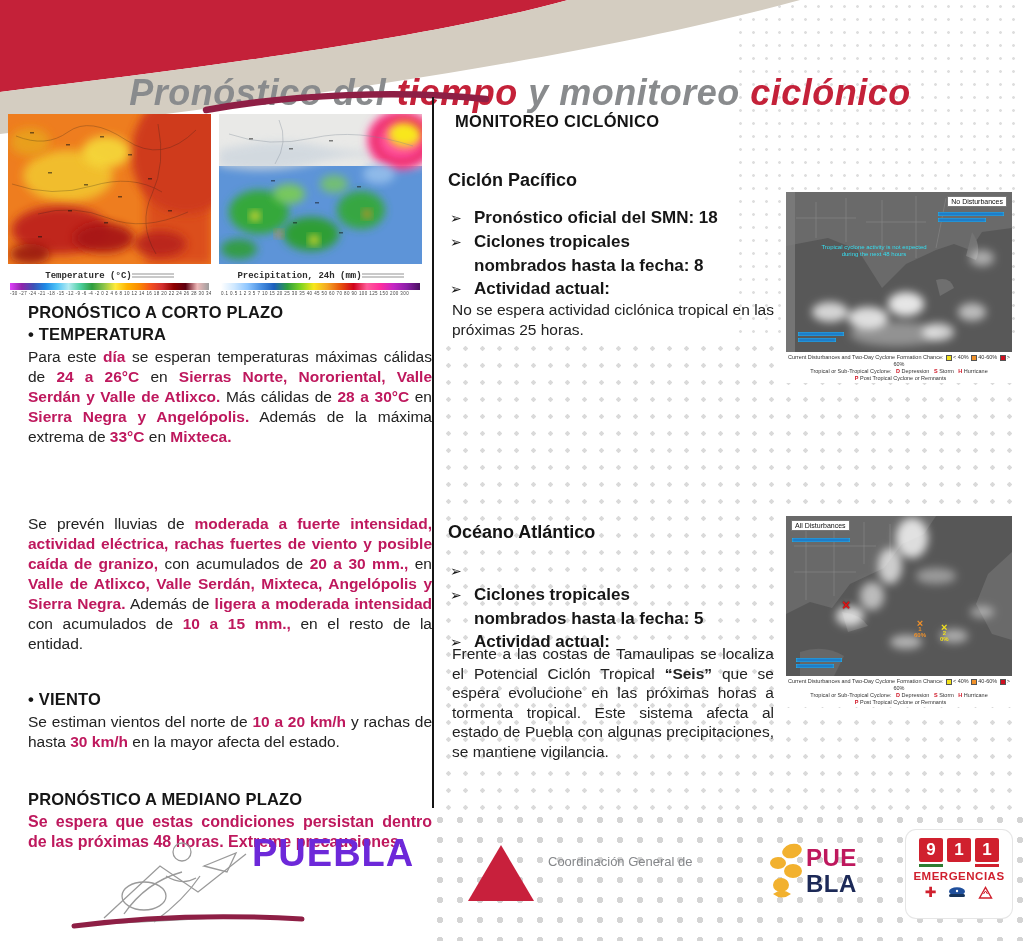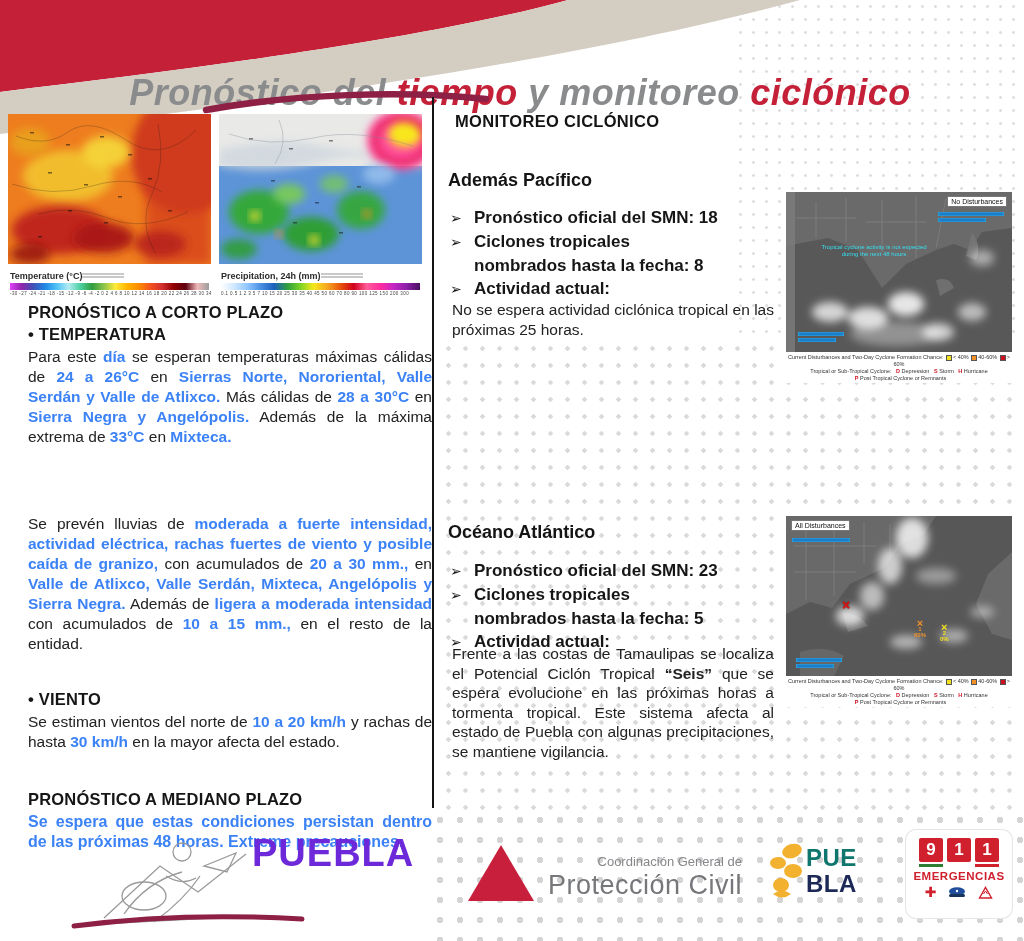--- a/index.html
+++ b/index.html
@@ -21,32 +21,32 @@
   .page-title{
     left:80px;top:48px;width:880px;text-align:center;
     font-size:36px;font-weight:700;font-style:italic;color:#898b8d;letter-spacing:.5px;white-space:nowrap;
   }
   .page-title b{color:#c42139;font-weight:700;}
   .title-underline{left:198px;top:88px;}
   
   .map-card{position:absolute;width:203px;background:#fff;}
   .map-card.temp{left:8px;top:114px;}
   .map-card.precip{left:219px;top:114px;}
-  .map-label-row{display:flex;justify-content:flex-start;align-items:center;height:13px;padding:1px 2px 0 2px;}
+  .map-label-row{display:flex;justify-content:center;align-items:center;height:13px;padding:1px 2px 0 2px;font-family:Liberation Mono, monospace;}
   .map-label{font-size:9px;font-weight:700;color:#2b2b2b;white-space:nowrap;}
   .map-credit{display:flex;flex-direction:column;gap:1px;align-items:flex-end;}
   .map-credit i{display:block;width:42px;height:2px;background:#c9c9c9;}
   .scale{height:7px;margin:1px 2px 0 2px;position:relative;}
   .scale.temp-scale{background:linear-gradient(90deg,#e040fb,#8e24aa,#3f51b5,#1e88e5,#4fc3f7,#b2ebf2,#4dd0a1,#2e9e3f,#8bc34a,#ffeb3b,#ffb300,#fb8c00,#f4511e,#d32f2f,#8e0000,#5d0010,#efb9b9,#9e9e9e);}
   .scale.precip-scale{background:linear-gradient(90deg,#ffffff,#cfe8ff,#8ec6ff,#4a90e2,#1b5fbd,#2e9e3f,#7ed321,#f8e71c,#f5a623,#e8540c,#d0021b,#ff5c9a,#ff2d9c,#c426c4,#8b1fa8,#4a1060);}
   .scale-ticks{font-size:4.5px;color:#444;letter-spacing:.4px;white-space:nowrap;overflow:hidden;padding:1px 2px;}
   
   .h-black{position:absolute;left:28px;width:404px;font-size:16.5px;font-weight:700;color:#161616;letter-spacing:.2px;}
   .para{position:absolute;left:28px;width:404px;font-size:15.5px;line-height:20px;text-align:justify;color:#222;}
-  .para b{color:#3b82f6;}
+  .para b{color:#be185d;}
   .para.allbold{font-weight:700;font-size:16px;line-height:20px;color:#161616;}
   
   .divider-v{left:432px;top:97px;width:2px;height:711px;background:#141414;}
   
   .mon-title{position:absolute;left:455px;top:112px;font-size:16.5px;font-weight:700;color:#141414;letter-spacing:.3px;}
   .ocean-head{position:absolute;left:448px;font-size:18px;font-weight:700;color:#141414;}
   .bullets{position:absolute;left:450px;width:322px;}
   .bullets .bl{display:flex;margin-bottom:2px;font-size:17px;font-weight:700;line-height:21px;color:#161616;}
   .bullets .arrow{width:24px;flex:0 0 24px;font-size:14px;font-weight:400;padding-top:1px;}
   .rpara{position:absolute;left:452px;width:322px;font-size:15.5px;line-height:19.5px;text-align:justify;color:#222;}
@@ -72,25 +72,25 @@
   .mk-orange .x,.mk-orange .mlab{color:#f0912a;}
   .mk-yellow .x,.mk-yellow .mlab{color:#f3e11c;}
   
   .angel{left:62px;top:836px;}
   .gov-name{position:absolute;left:252px;top:832px;font-size:38px;font-weight:700;color:#6d28d9;letter-spacing:1px;}
   .gov-tagline{position:absolute;left:255px;top:882px;font-size:19px;font-weight:700;color:#4a4a4c;}
   .gov-tagline .presente{color:#8e1f45;font-style:italic;margin-left:4px;}
   .pc-triangle{position:absolute;left:468px;top:845px;width:0;height:0;
     border-left:33px solid transparent;border-right:33px solid transparent;border-bottom:56px solid #c8203c;}
   .pc-text{position:absolute;left:548px;top:854px;color:#85878a;}
-  .pc-line1{font-size:13px;margin-bottom:1px;text-align:right;}
+  .pc-line1{font-size:13px;margin-bottom:1px;}
   .pc-line2{font-size:27px;color:#76777a;letter-spacing:.5px;}
   .brand{position:absolute;left:768px;top:842px;display:flex;align-items:center;}
   .brand-text{margin-left:2px;font-weight:700;font-size:24px;line-height:26px;letter-spacing:.5px;}
-  .brand-pue{color:#0f766e;}
+  .brand-pue{color:#be185d;}
   .brand-bla{color:#1c2957;}
   .e911{position:absolute;left:906px;top:830px;width:106px;height:88px;background:#fff;border-radius:10px;
     box-shadow:0 0 0 1px #e6e6e6;padding:8px 0 0 0;box-sizing:border-box;text-align:center;}
   .e911-digits{display:flex;justify-content:center;gap:4px;}
   .e911 .digit{width:24px;height:24px;background:#d0202e;color:#fff;font-size:17px;font-weight:700;
     display:flex;align-items:center;justify-content:center;border-radius:2px;}
   .e911-bars{display:flex;justify-content:center;gap:4px;margin-top:2px;}
   .e911-bars i{display:block;width:24px;height:3px;}
   .bar-green{background:#2e7d32;}
   .bar-none{background:transparent;}
@@ -227,21 +227,21 @@
     <div class="h-black" style="top:690px">• VIENTO</div>
     <div class="para" style="top:712px"><span>Se estiman vientos del norte de </span><b>10 a 20 km/h</b><span> y rachas de hasta </span><b>30 km/h</b><span> en la mayor afecta del estado.</span></div>
 
     <div class="h-black" style="top:790px">PRONÓSTICO A MEDIANO PLAZO</div>
     <div class="para allbold" style="top:812px"><b>Se espera que estas condiciones  persistan dentro de las próximas 48 horas. Extreme precauciones.</b></div>
 
     <div class="layer divider-v"></div>
 
     <div class="mon-title">MONITOREO CICLÓNICO</div>
 
-    <div class="ocean-head" style="top:170px">Además Pacífico</div>
+    <div class="ocean-head" style="top:170px">Ciclón Pacífico</div>
     <div class="bullets" style="top:207px">
       <div class="bl">
           <span class="arrow">➢</span>
           <span>Pronóstico oficial del SMN: 18</span>
         </div>
       <div class="bl">
           <span class="arrow">➢</span>
           <span>Ciclones  tropicales</span>
         </div>
       <div class="bl">
@@ -317,21 +317,20 @@
         <div>
           <span class="k">P</span> <span>Post Tropical Cyclone or Remnants</span>
         </div>
       </div>
     </div>
 
     <div class="ocean-head" style="top:522px">Océano Atlántico</div>
     <div class="bullets" style="top:560px">
       <div class="bl">
           <span class="arrow">➢</span>
-          <span>Pronóstico oficial del SMN: 23</span>
         </div>
       <div class="bl">
           <span class="arrow">➢</span>
           <span>Ciclones  tropicales</span>
         </div>
       <div class="bl">
           <span class="arrow"></span>
           <span>nombrados hasta la fecha: 5</span>
         </div>
       <div class="bl">
@@ -426,21 +425,20 @@
         <path d="M36,88 L150,82"></path>
         <path d="M104,40 q16,10 30,2"></path>
       </g>
       <path d="M12,90 Q120,76 240,83" stroke="#8e1f45" stroke-width="5" fill="none" stroke-linecap="round"></path>
     </svg>
     <div class="gov-name">PUEBLA</div>
 
     <div class="pc-triangle"></div>
     <div class="pc-text">
       <div class="pc-line1">Coordinación General de</div>
-      <div class="pc-line2">Protección Civil</div>
     </div>
 
     <div class="brand">
       <svg width="36" height="58" viewBox="0 0 36 58">
         <g fill="#f2b12e">
           <ellipse cx="24" cy="9" rx="10" ry="7" transform="rotate(-18 24 9)"></ellipse>
           <ellipse cx="10" cy="21" rx="8" ry="6"></ellipse>
           <ellipse cx="25" cy="29" rx="9" ry="7"></ellipse>
           <ellipse cx="13" cy="43" rx="8" ry="7"></ellipse>
           <path d="M5,52 q9,-7 18,0 q-9,7 -18,0"></path>

